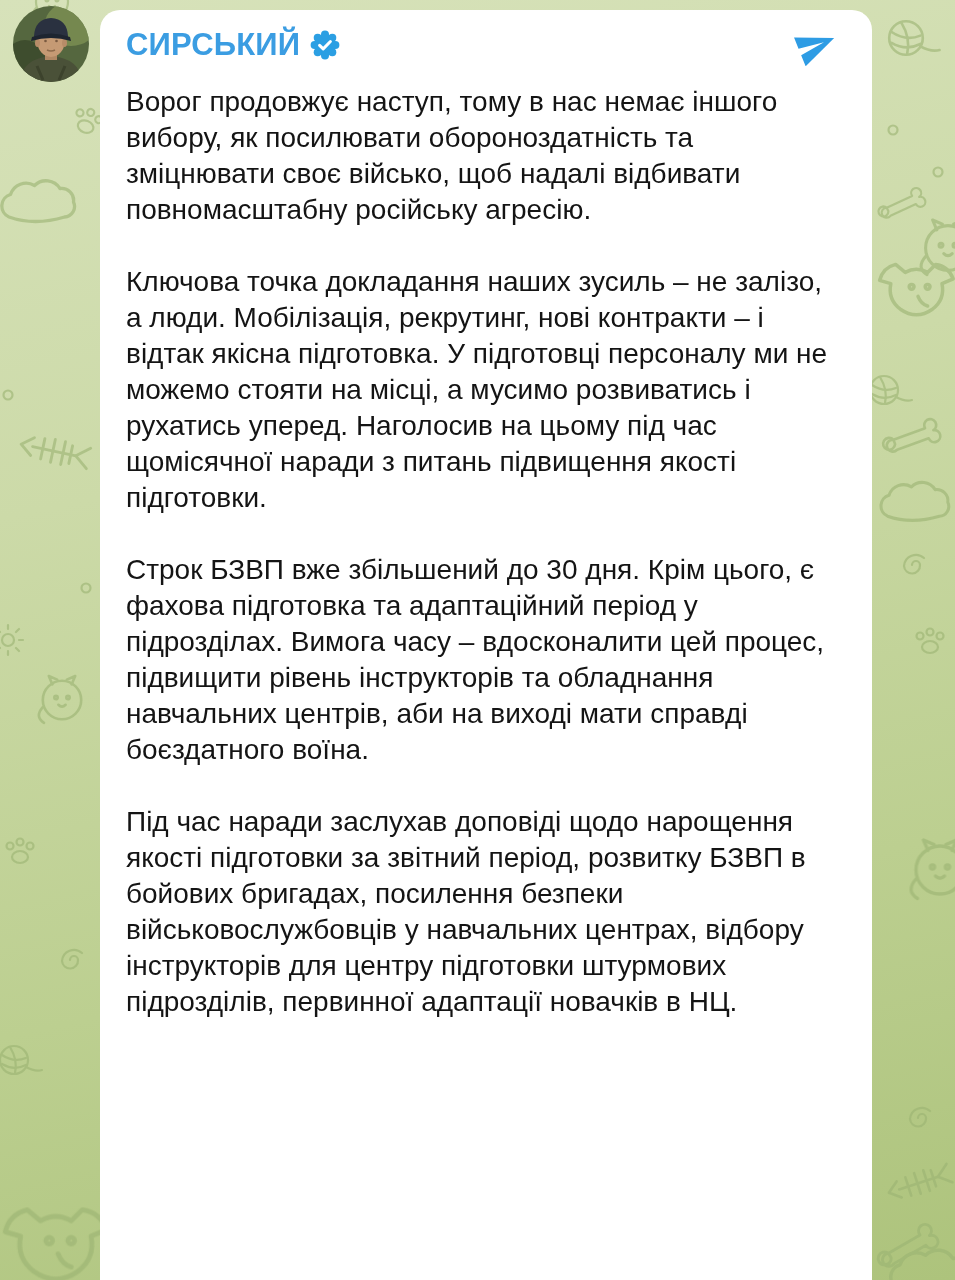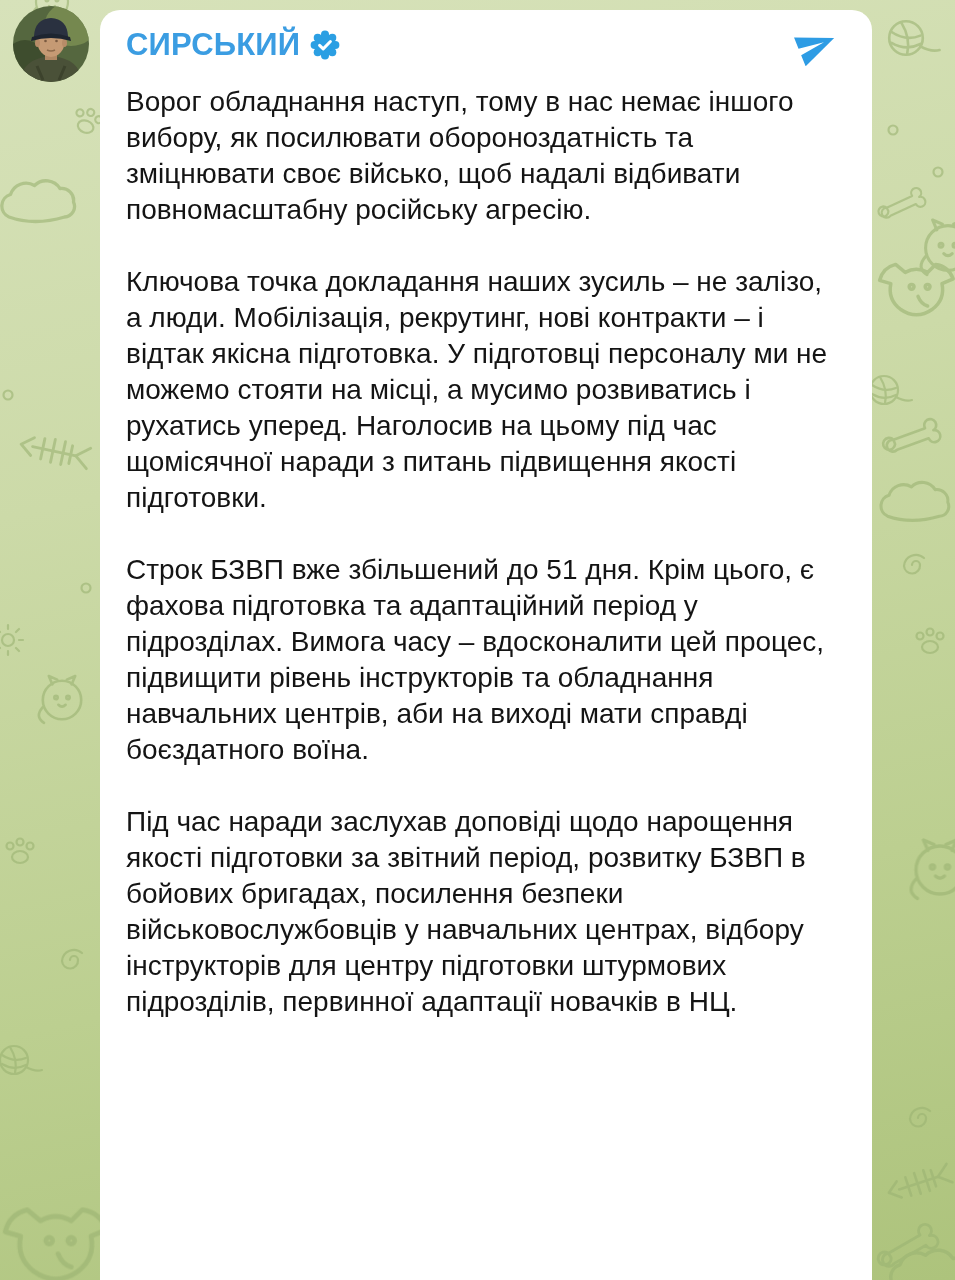--- a/index.html
+++ b/index.html
@@ -164,18 +164,18 @@
     <span class="plane">
       <svg width="46" height="42" viewBox="0 0 46 42" xmlns="http://www.w3.org/2000/svg">
         <g transform="rotate(-22 23 21)">
           <path d="M4.5,36.5 L41.5,21 4.5,5.5 4.5,17.5 30.5,21 4.5,24.5 Z" fill="#2e9ce4"></path>
         </g>
       </svg>
     </span>
   </div>
 
   <div class="msg">
-    <p>Ворог обладнання наступ, тому в нас немає іншого вибору, як посилювати обороноздатність та зміцнювати своє військо, щоб надалі відбивати повномасштабну російську агресію.</p>
+    <p>Ворог продовжує наступ, тому в нас немає іншого вибору, як посилювати обороноздатність та зміцнювати своє військо, щоб надалі відбивати повномасштабну російську агресію.</p>
     <p>Ключова точка докладання наших зусиль – не залізо, а люди. Мобілізація, рекрутинг, нові контракти – і відтак якісна підготовка. У підготовці персоналу ми не можемо стояти на місці, а мусимо розвиватись і рухатись уперед. Наголосив на цьому під час щомісячної наради з питань підвищення якості підготовки.</p>
-    <p>Строк БЗВП вже збільшений до 51 дня. Крім цього, є фахова підготовка та адаптаційний період у підрозділах. Вимога часу – вдосконалити цей процес, підвищити рівень інструкторів та обладнання навчальних центрів, аби на виході мати справді боєздатного воїна.</p>
+    <p>Строк БЗВП вже збільшений до 30 дня. Крім цього, є фахова підготовка та адаптаційний період у підрозділах. Вимога часу – вдосконалити цей процес, підвищити рівень інструкторів та обладнання навчальних центрів, аби на виході мати справді боєздатного воїна.</p>
     <p>Під час наради заслухав доповіді щодо нарощення якості підготовки за звітний період, розвитку БЗВП в бойових бригадах, посилення безпеки військовослужбовців у навчальних центрах, відбору інструкторів для центру підготовки штурмових підрозділів, первинної адаптації новачків в НЦ.</p>
   </div>
 </div>
 
 </body></html>

